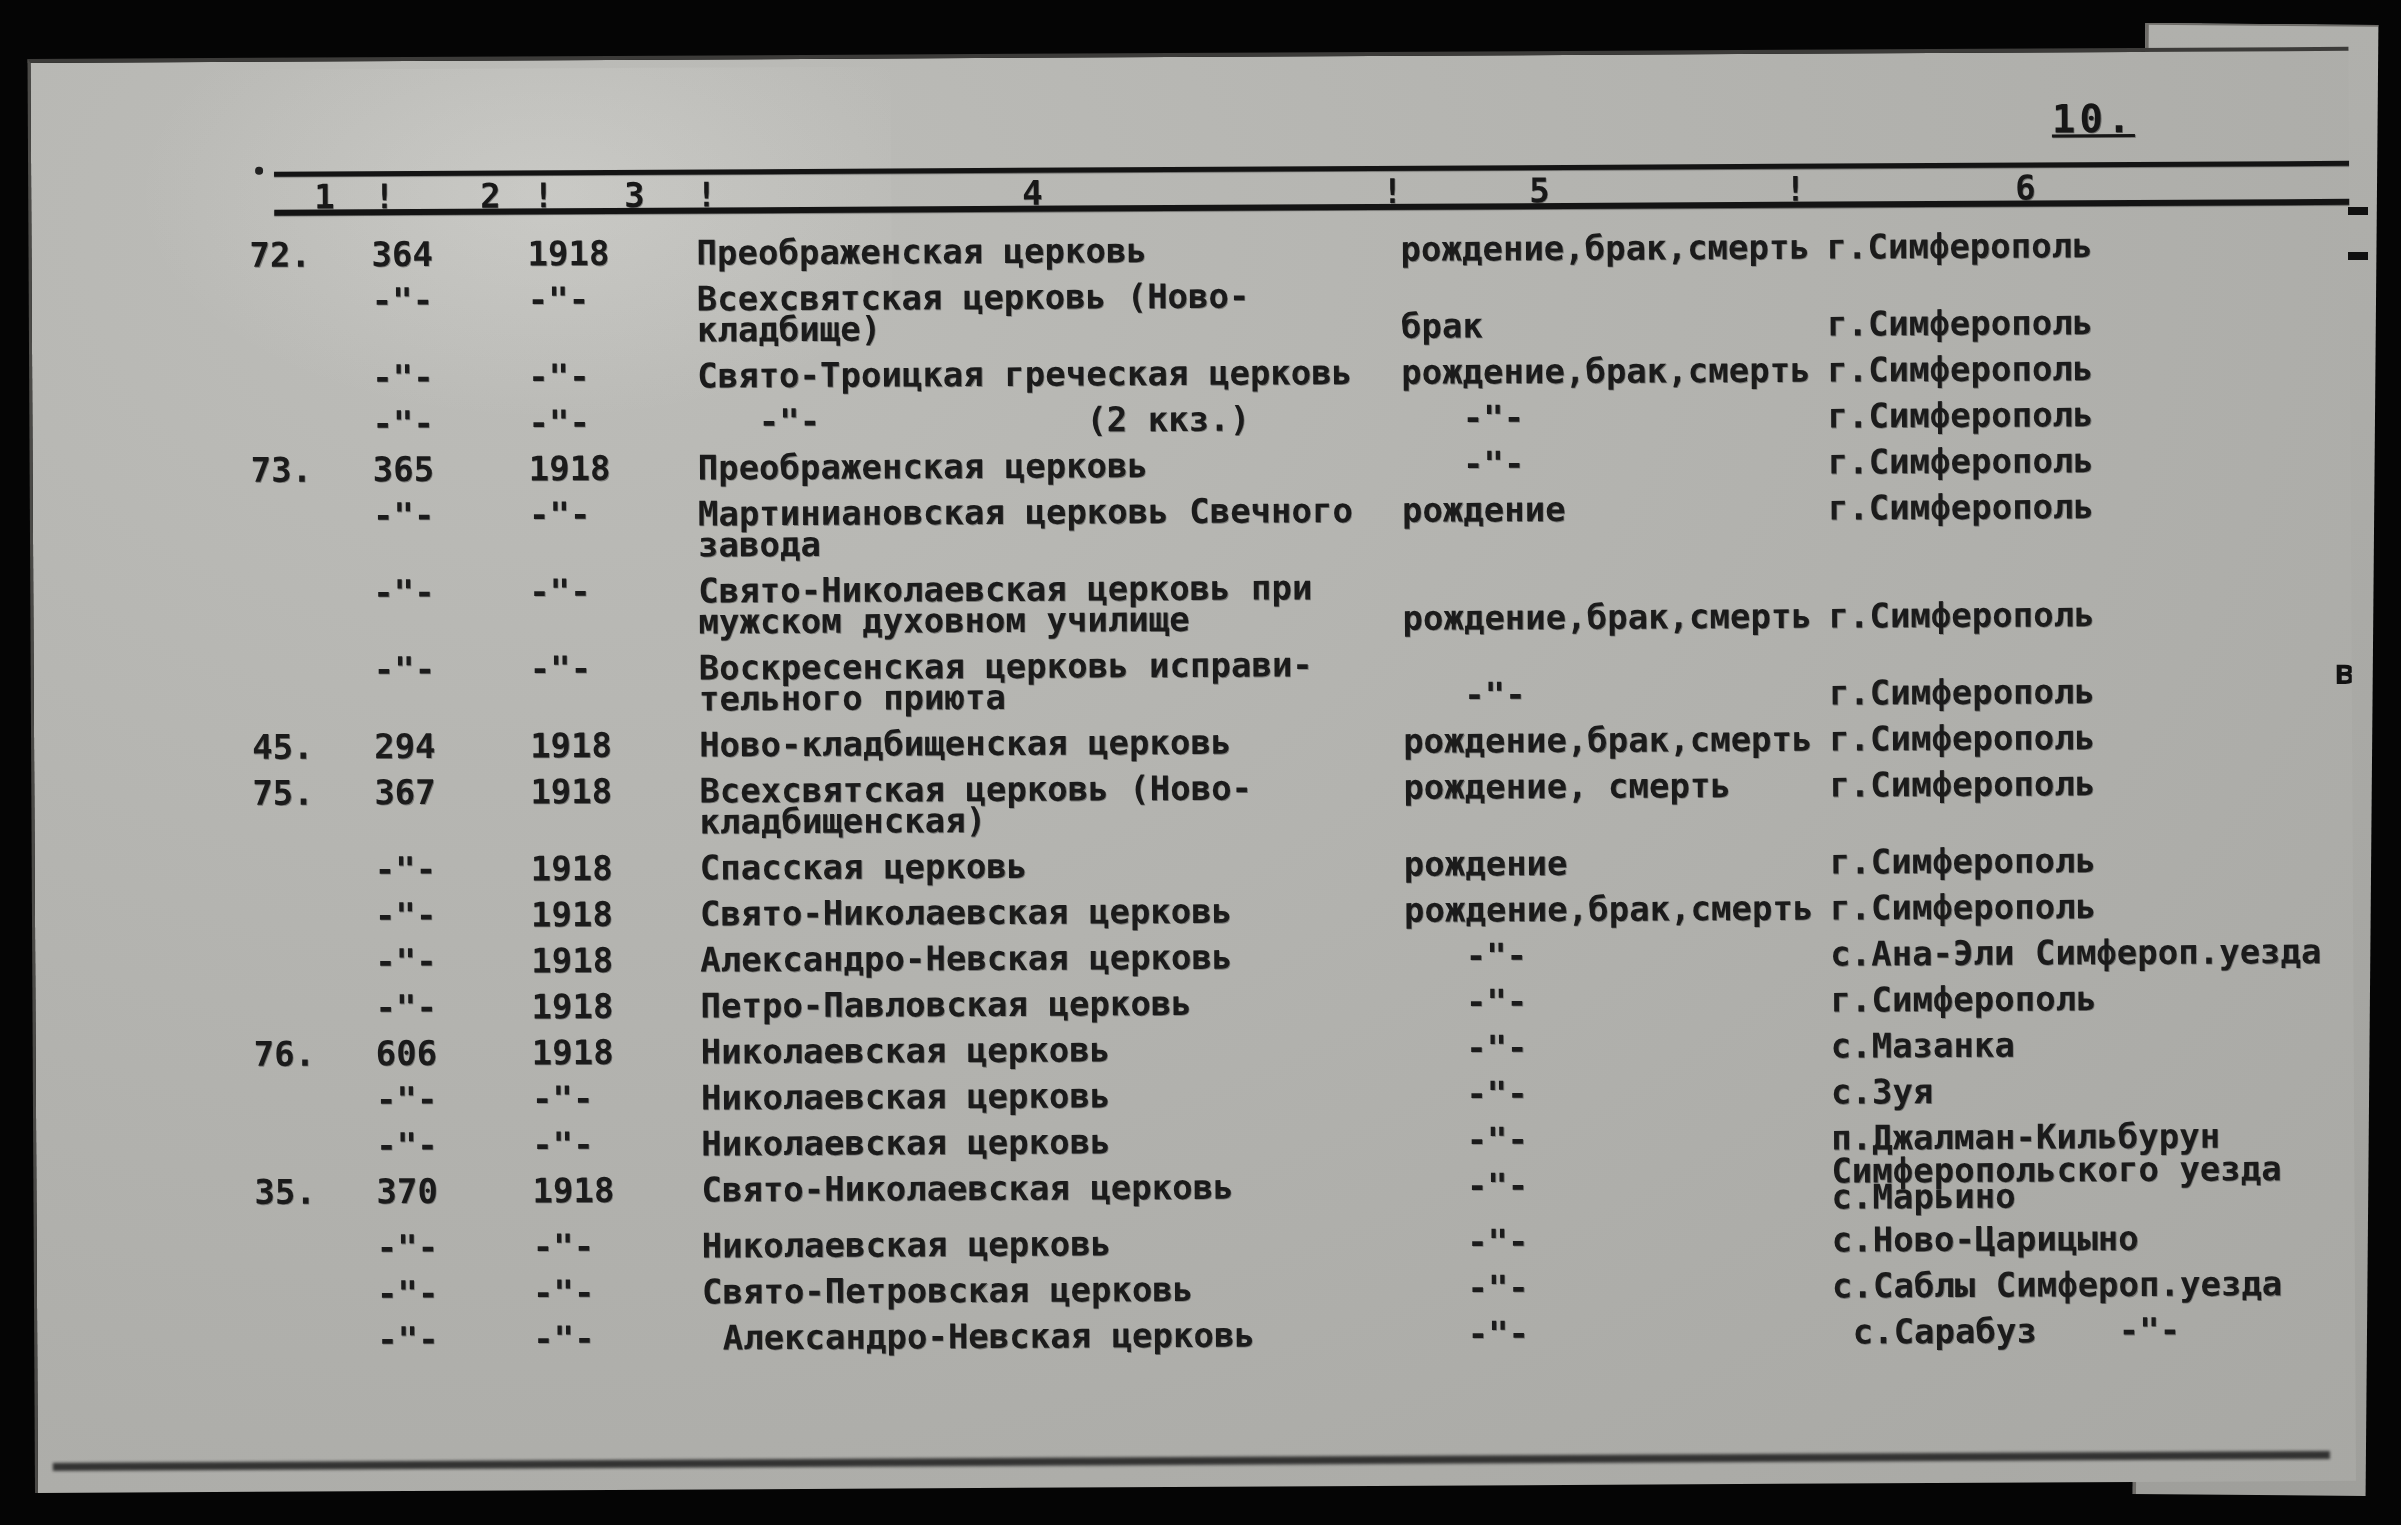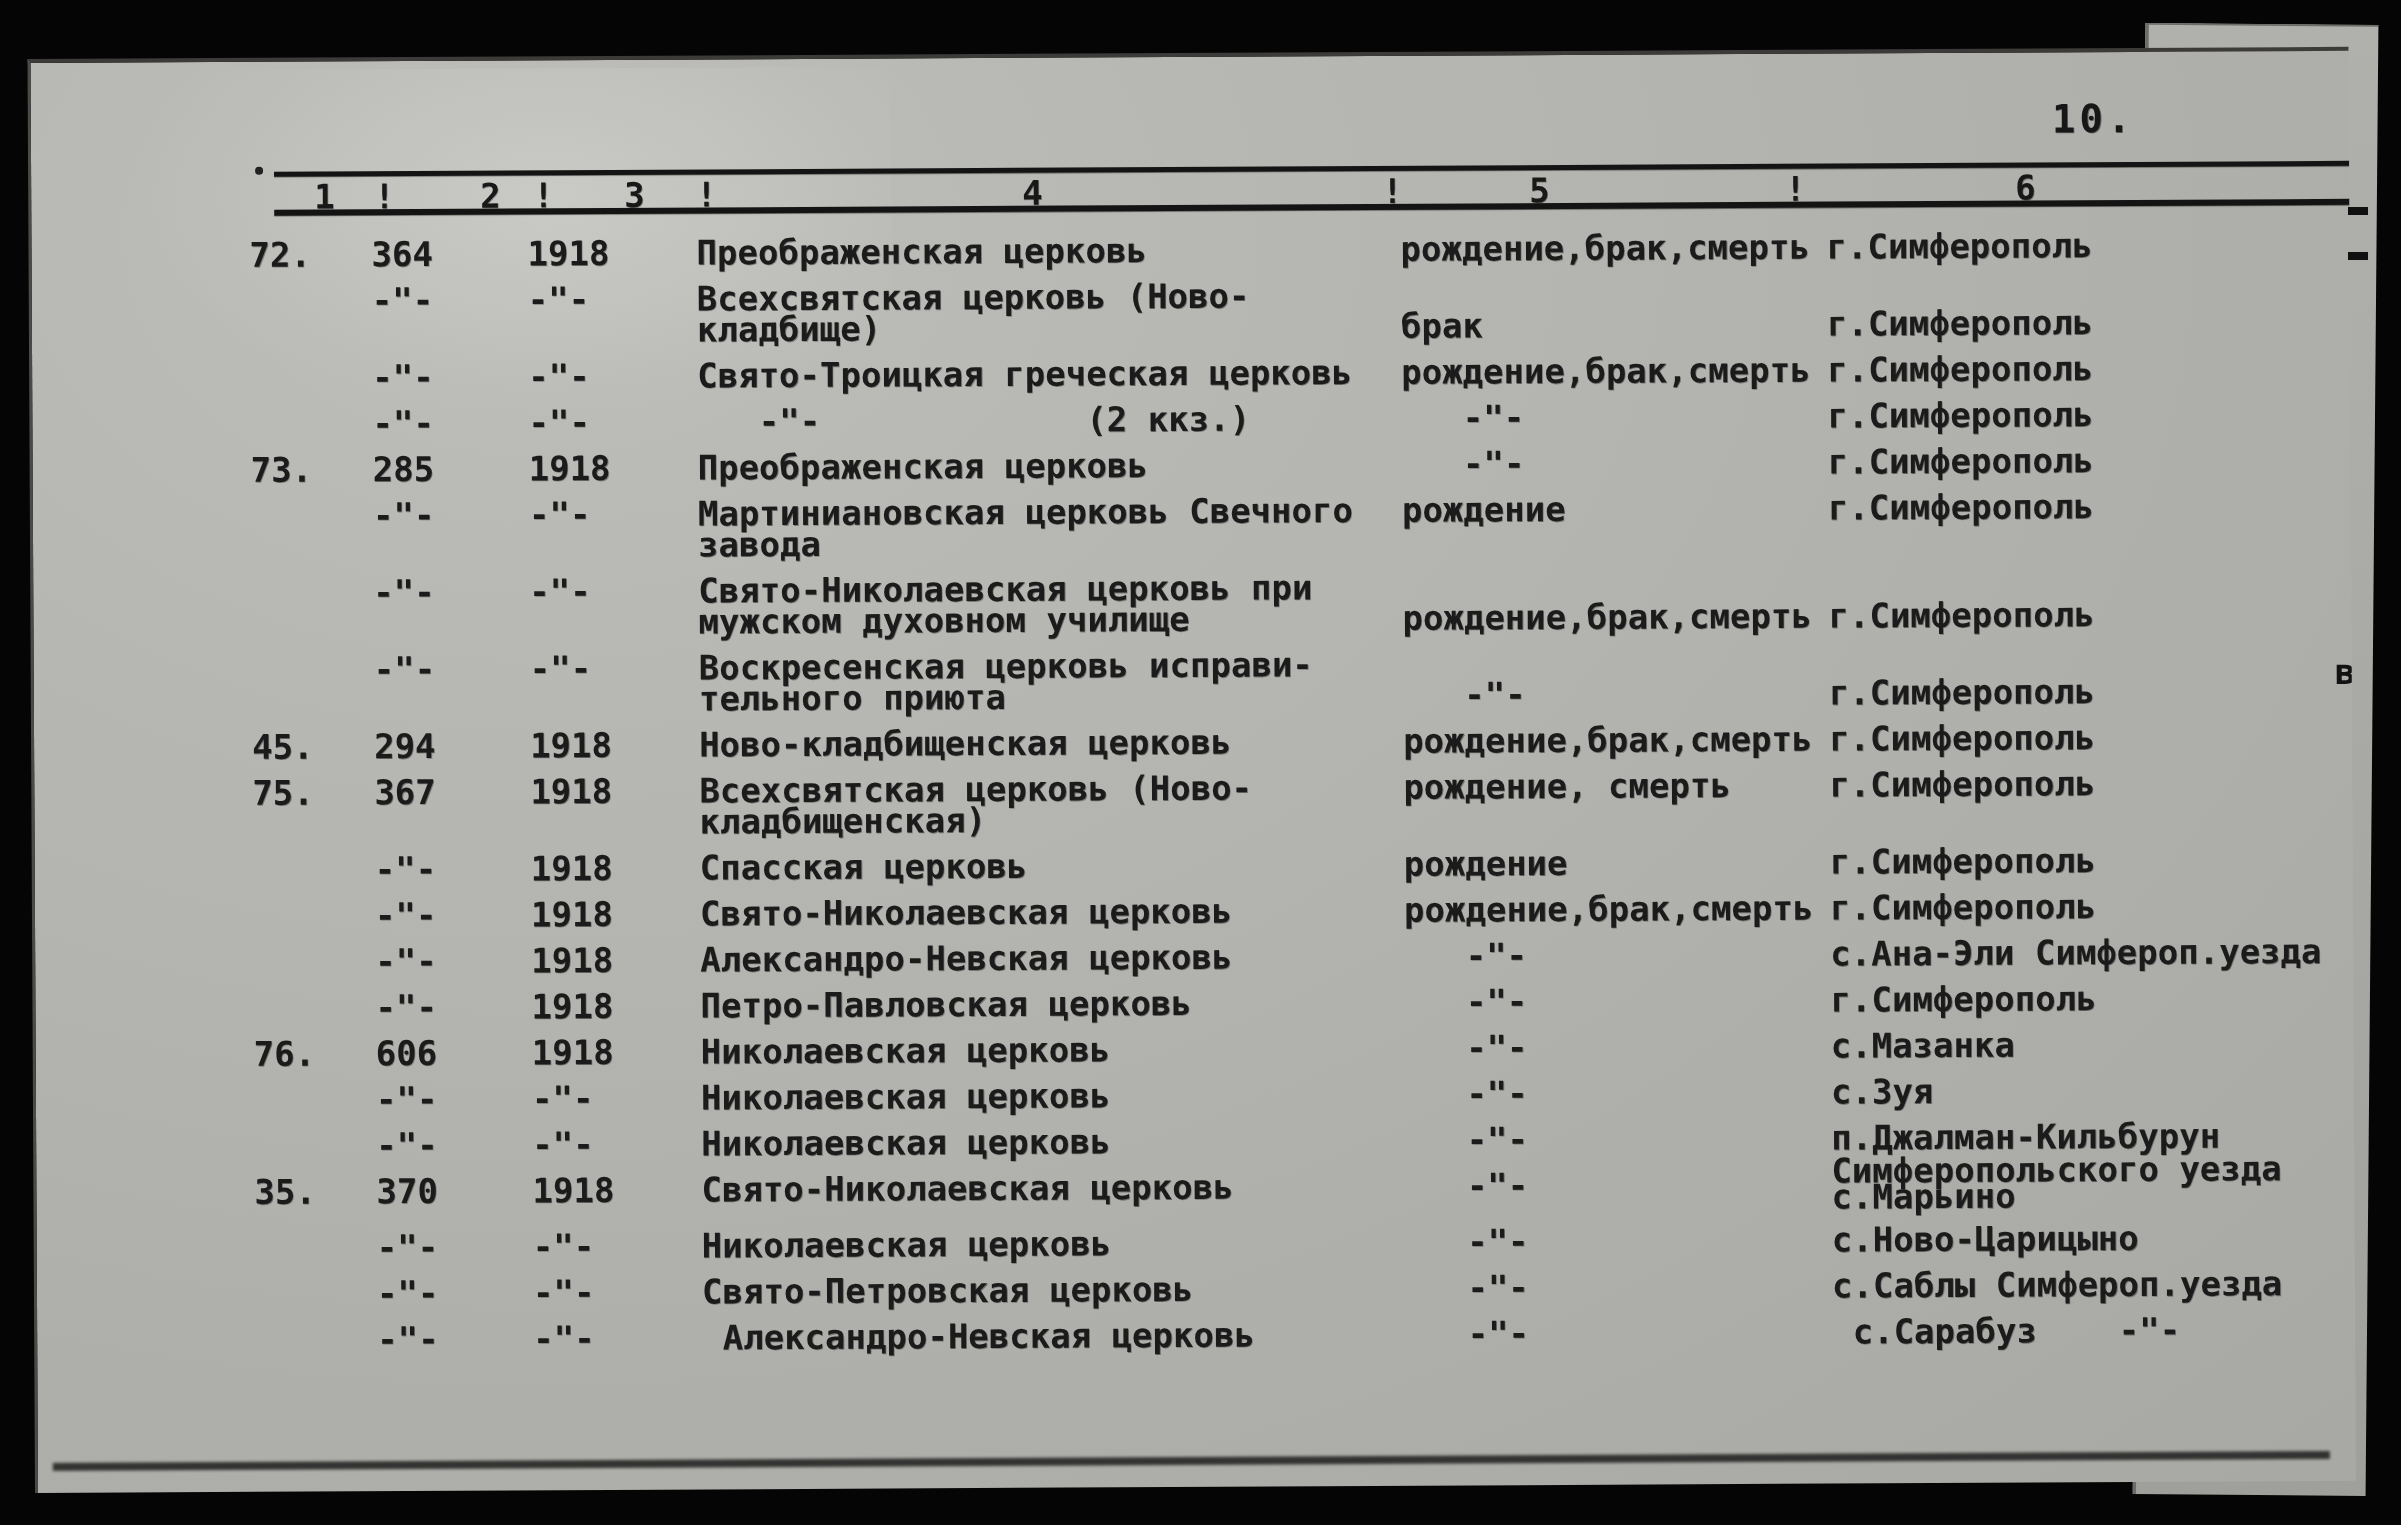--- a/index.html
+++ b/index.html
@@ -26,20 +26,21 @@
     transform:rotate(-.3deg);transform-origin:0 100%;
     border-top:4.2px solid #3c3b39;
     border-left:3.4px solid #4b4a47;
     overflow:hidden;
     z-index:1;
   }
   .page-number{
     position:absolute;left:2021px;top:44px;
     font-size:39px;font-weight:700;letter-spacing:4.2px;color:#171717;
     text-shadow:0.8px 0.8px 0 rgba(25,25,25,.45);
+    text-decoration:underline;
   }
   .rule{position:absolute;left:243px;right:-5px;background:#141414;}
   .rule1{top:110px;height:5px;box-shadow:0 0.8px 0.8px rgba(20,20,20,.5);}
   .rule2{top:148px;height:5.9px;box-shadow:0 0.8px 0.8px rgba(20,20,20,.5);}
   .rule-start-dot{position:absolute;left:224px;top:105px;width:7.6px;height:7.6px;background:#222;border-radius:50%;}
   .hband{position:absolute;left:0;top:115px;height:34px;}
   .hlabel{
     position:absolute;top:0;font-size:34px;font-weight:700;color:#181818;
     text-shadow:0.8px 0.8px 0 rgba(25,25,25,.4);
   }
@@ -127,21 +128,21 @@
       <div class="trow">
         <div class="tcell c1"></div>
         <div class="tcell c2">-"-</div>
         <div class="tcell c3">-"-</div>
         <div class="tcell c4">   -"-             (2 ккз.)</div>
         <div class="tcell c5">   -"-</div>
         <div class="tcell c6">г.Симферополь</div>
       </div>
       <div class="trow">
         <div class="tcell c1">73.</div>
-        <div class="tcell c2">285</div>
+        <div class="tcell c2">365</div>
         <div class="tcell c3">1918</div>
         <div class="tcell c4">Преображенская церковь</div>
         <div class="tcell c5">   -"-</div>
         <div class="tcell c6">г.Симферополь</div>
       </div>
       <div class="trow">
         <div class="tcell c1"></div>
         <div class="tcell c2">-"-</div>
         <div class="tcell c3">-"-</div>
         <div class="tcell c4">Мартиниановская церковь Свечного

